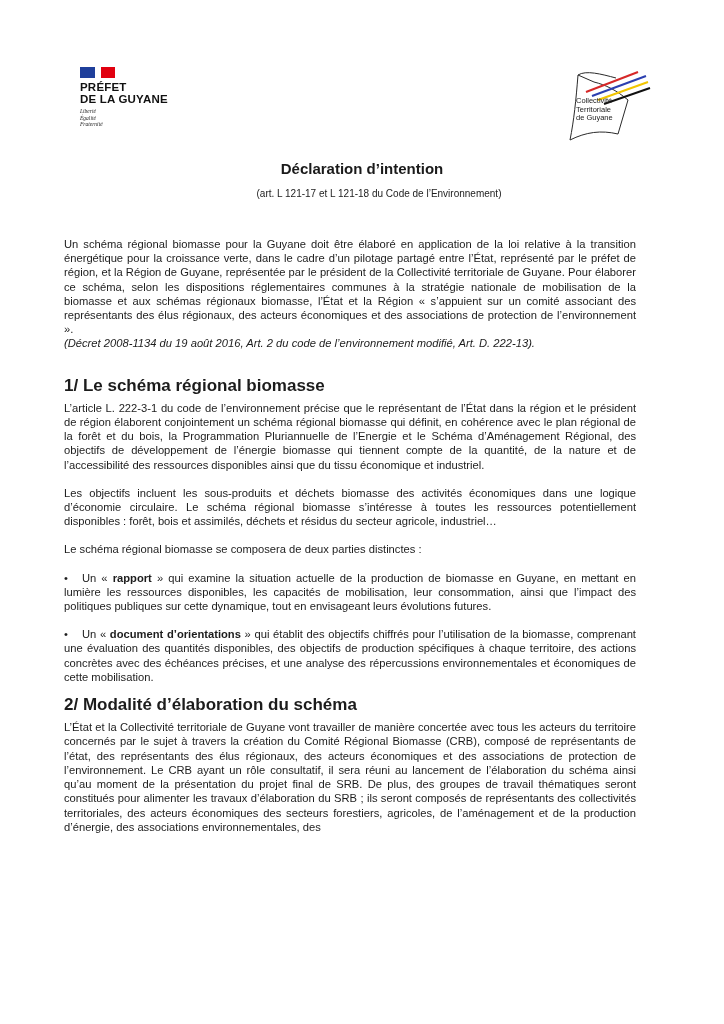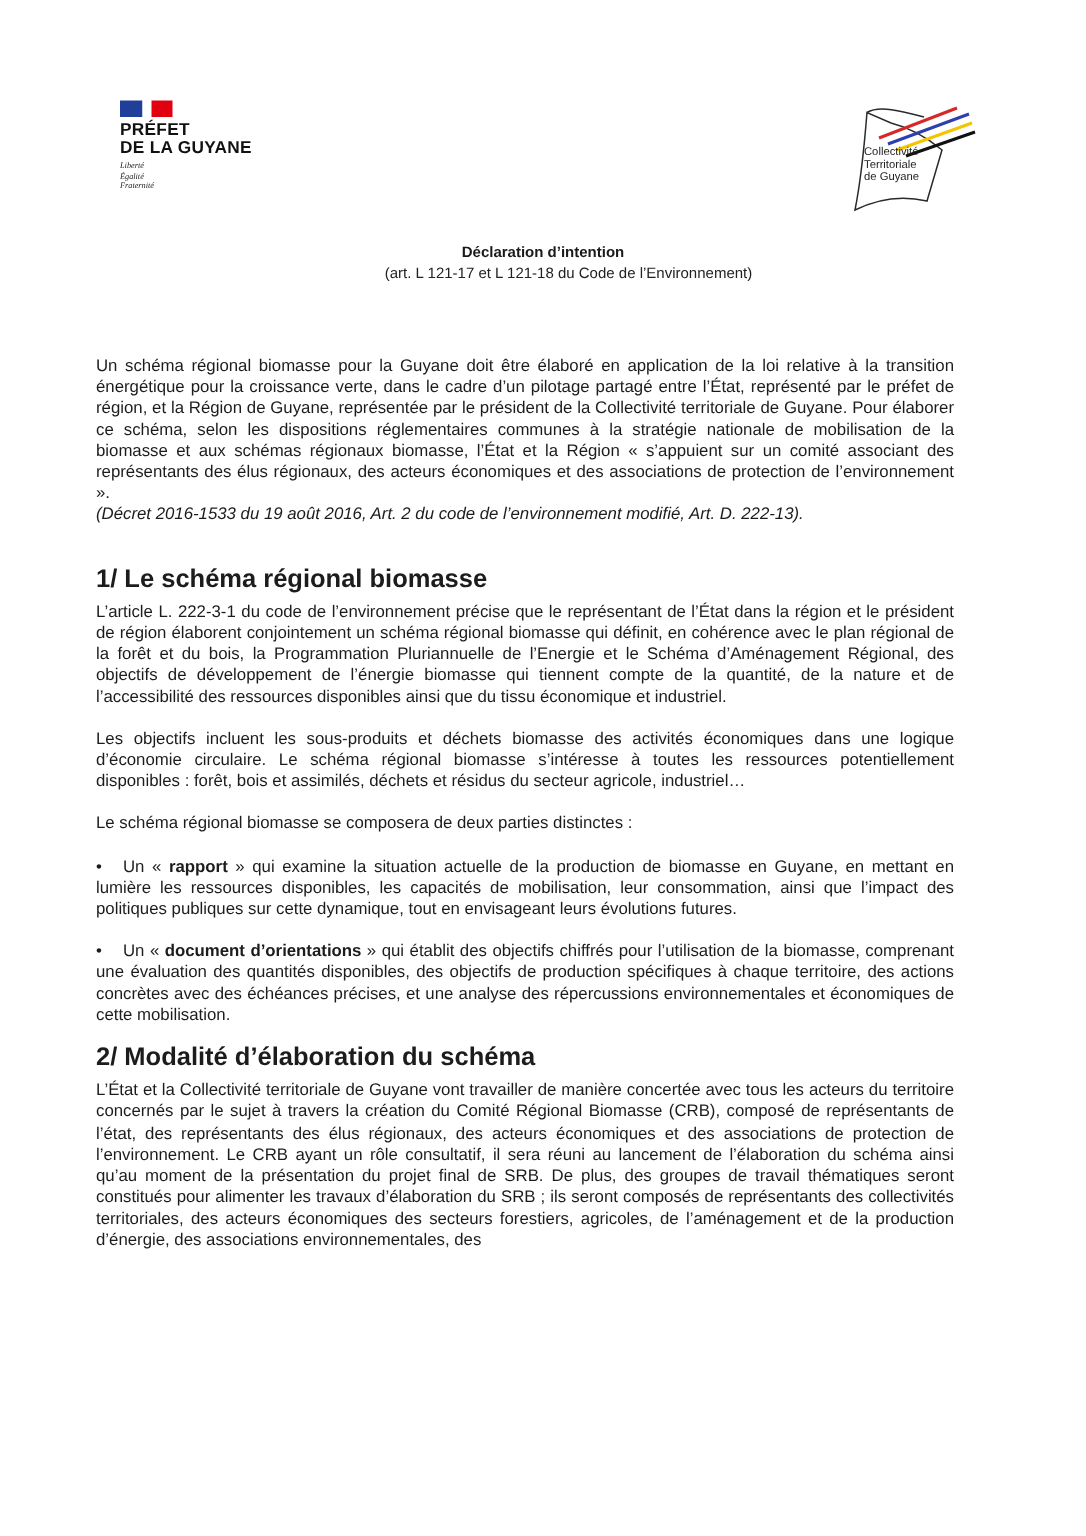--- a/index.html
+++ b/index.html
@@ -16,23 +16,23 @@
   .prefet-name { font-family: "Liberation Sans", sans-serif; font-weight: bold; font-size: 11.5px; line-height: 12px; color: #111; letter-spacing: 0.2px; }
   .devise { margin-top: 3px; font-family: "Liberation Serif", serif; font-style: italic; font-size: 5.5px; line-height: 6.5px; color: #222; }
 
   .ctg { position: absolute; left: 556px; top: 60px; width: 110px; height: 90px; }
   .ctg svg { position: absolute; left: 0; top: 0; }
   .ctg-text { position: absolute; left: 20px; top: 37px; width: 60px; 
               font-family: "Liberation Sans", sans-serif; font-size: 7.5px; line-height: 8.5px; color: #222; }
 
   
   .title-block { position: absolute; left: 0; top: 162px; width: 724px; text-align: center; }
-  .title1, .title2 { font-family: "Liberation Sans", sans-serif; font-weight: bold; font-size: 10px; line-height: 14px; color: #1a1a1a; }
+  .title1, .title2 { font-family: "Liberation Sans", sans-serif; font-weight: bold; font-size: 15px; line-height: 14px; color: #1a1a1a; }
   .title2 { margin-left: 30px; }
-  .subtitle { margin-top: 1px; margin-left: 34px; font-family: "Liberation Sans", sans-serif; font-size: 10px; line-height: 12px; color: #222; }
+  .subtitle { margin-top: 12px; margin-left: 34px; font-family: "Liberation Sans", sans-serif; font-size: 10px; line-height: 12px; color: #222; }
 
   
   .body { position: absolute; left: 64px; top: 237px; width: 572px;
           font-family: "Liberation Sans", sans-serif; font-size: 11.2px; line-height: 14.2px; color: #1c1c1c; }
   .body p { margin: 0; text-align: justify; }
   .gap { height: 14px; }
   .sec-title { font-weight: bold; font-size: 17px; margin: 0 0 8px 0; }
   .italic { font-style: italic; }
   .bullet { margin: 0; text-align: justify; }
   .bullet .dot { display: inline-block; width: 18px; }
@@ -76,21 +76,21 @@
     </div>
   </div>
 
   <div class="title-block">
     <div class="title1">Déclaration d’intention</div>
     <div class="subtitle">(art. L 121-17 et L 121-18 du Code de l’Environnement)</div>
   </div>
 
   <div class="body">
     <p>Un schéma régional biomasse pour la Guyane doit être élaboré en application de la loi relative à la transition énergétique pour la croissance verte, dans le cadre d’un pilotage partagé entre l’État, représenté par le préfet de région, et la Région de Guyane, représentée par le président de la Collectivité territoriale de Guyane. Pour élaborer ce schéma, selon les dispositions réglementaires communes à la stratégie nationale de mobilisation de la biomasse et aux schémas régionaux biomasse, l’État et la Région « s’appuient sur un comité associant des représentants des élus régionaux, des acteurs économiques et des associations de protection de l’environnement ».</p>
-    <p class="italic">(Décret 2016-1533 du 19 août 2016, Art. 2 du code de l’environnement modifié, Art. D. 222-13).</p>
+    <p class="italic">(Décret 2008-1134 du 19 août 2016, Art. 2 du code de l’environnement modifié, Art. D. 222-13).</p>
     <div class="gap"></div>
     <div class="gap"></div>
 
     <div class="sec-title">1/ Le schéma régional biomasse</div>
     <p>L’article L. 222-3-1 du code de l’environnement précise que le représentant de l’État dans la région et le président de région élaborent conjointement un schéma régional biomasse qui définit, en cohérence avec le plan régional de la forêt et du bois, la Programmation Pluriannuelle de l’Energie et le Schéma d’Aménagement Régional, des objectifs de développement de l’énergie biomasse qui tiennent compte de la quantité, de la nature et de l’accessibilité des ressources disponibles ainsi que du tissu économique et industriel.</p>
     <div class="gap"></div>
     <p>Les objectifs incluent les sous-produits et déchets biomasse des activités économiques dans une logique d’économie circulaire. Le schéma régional biomasse s’intéresse à toutes les ressources potentiellement disponibles : forêt, bois et assimilés, déchets et résidus du secteur agricole, industriel…</p>
     <div class="gap"></div>
     <p>Le schéma régional biomasse se composera de deux parties distinctes :</p>
     <div class="gap"></div>

